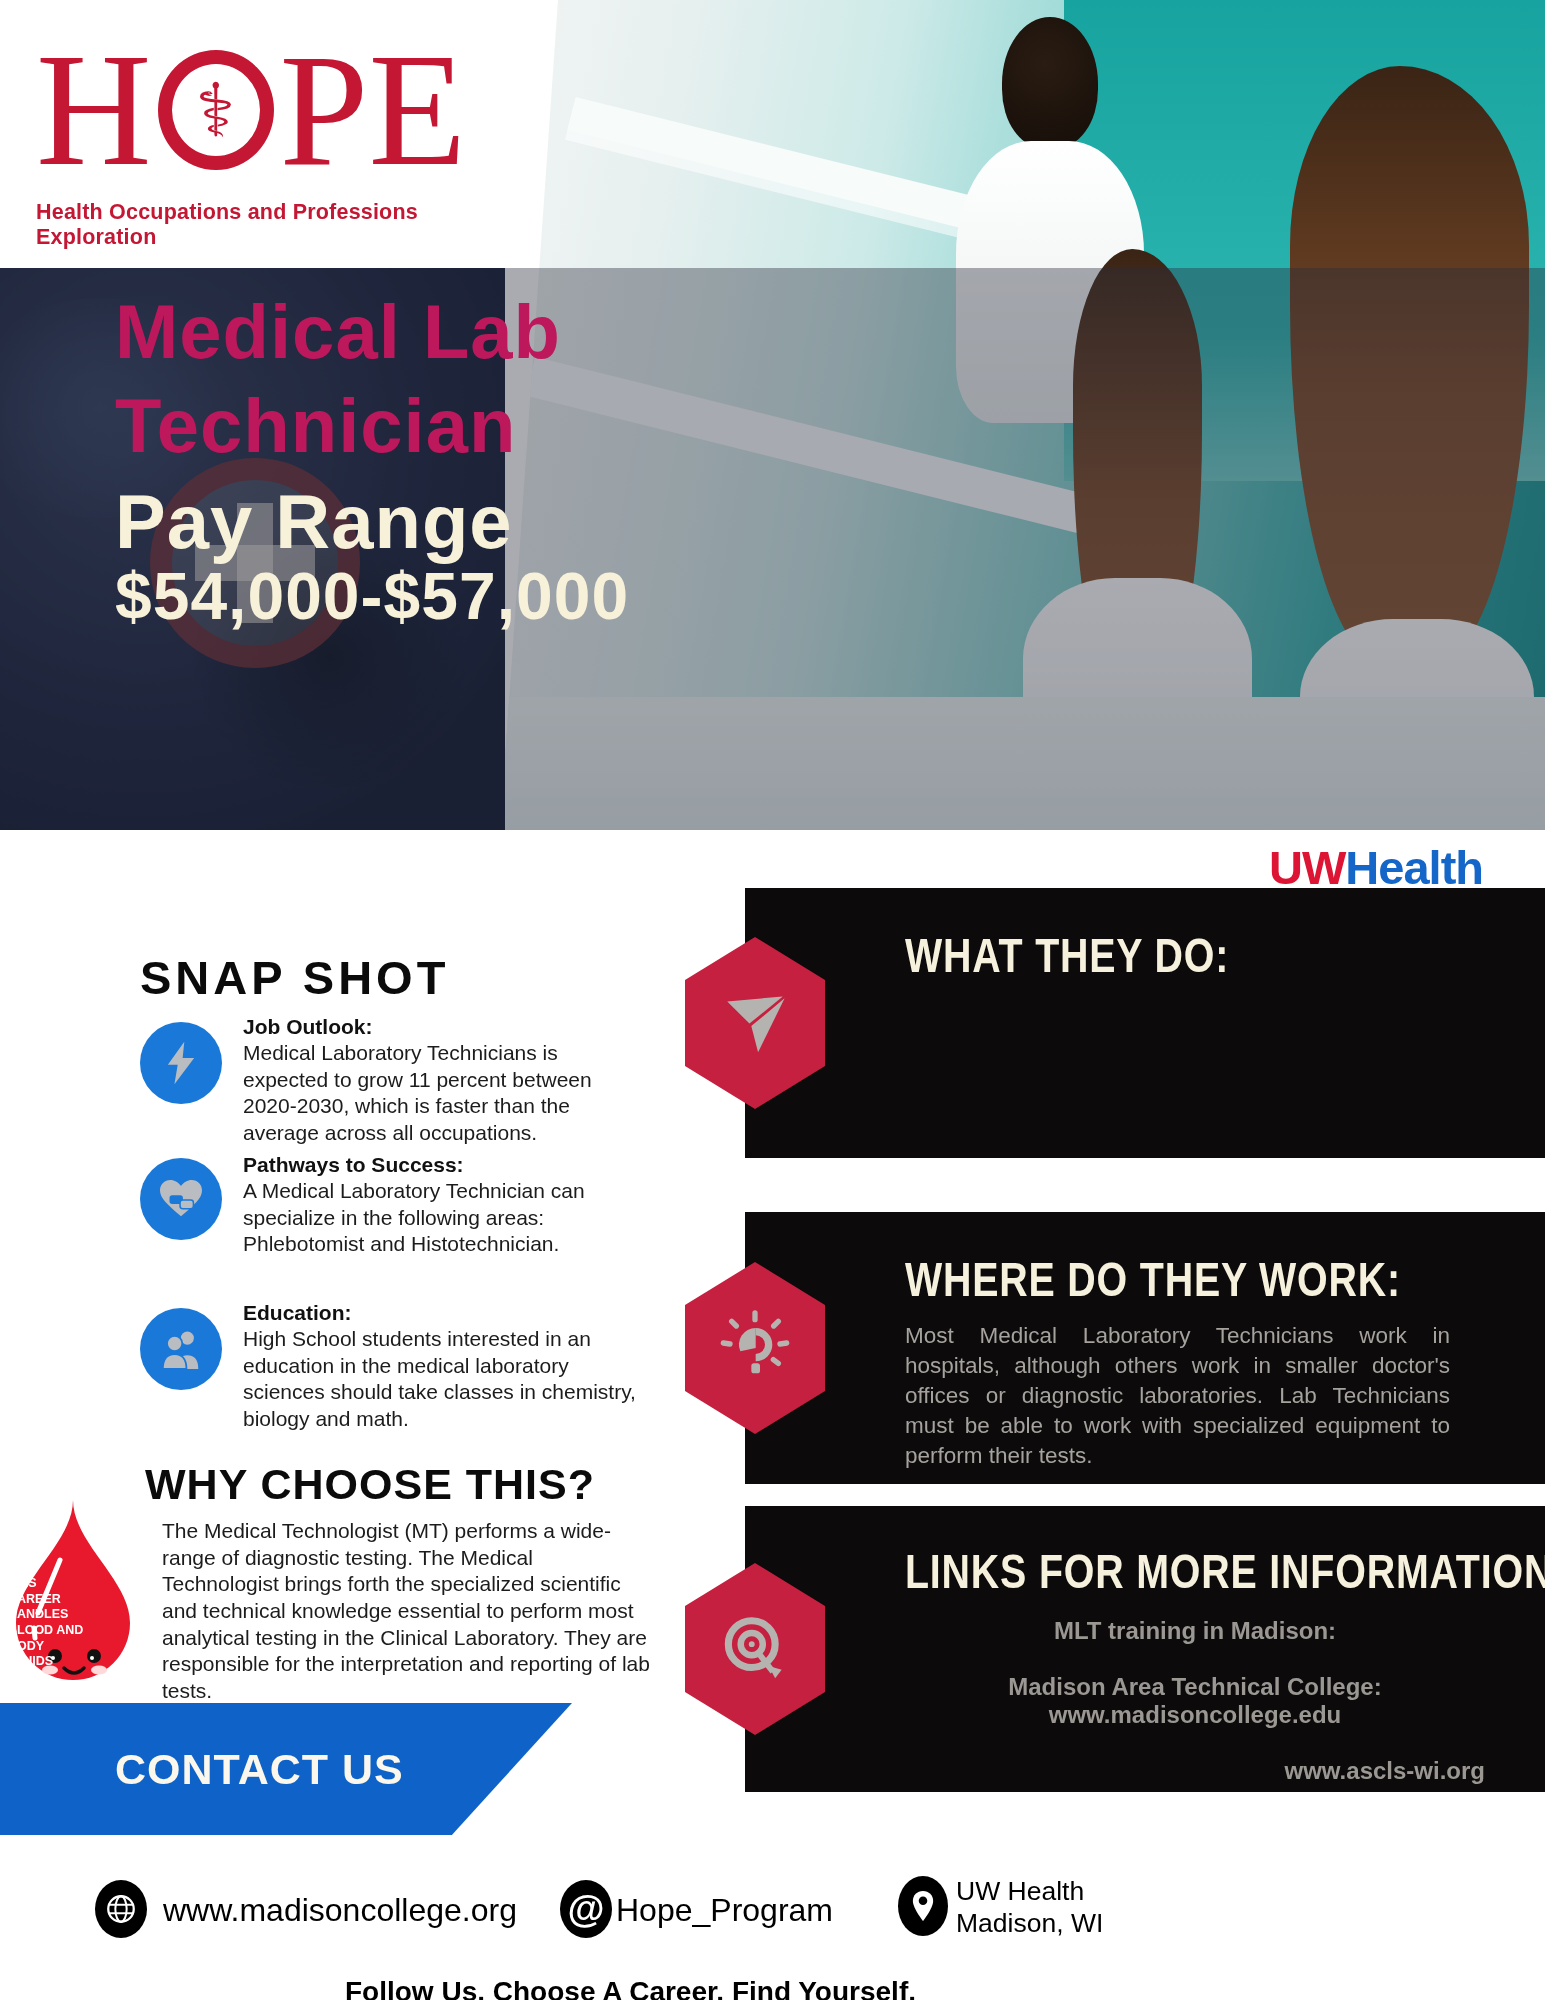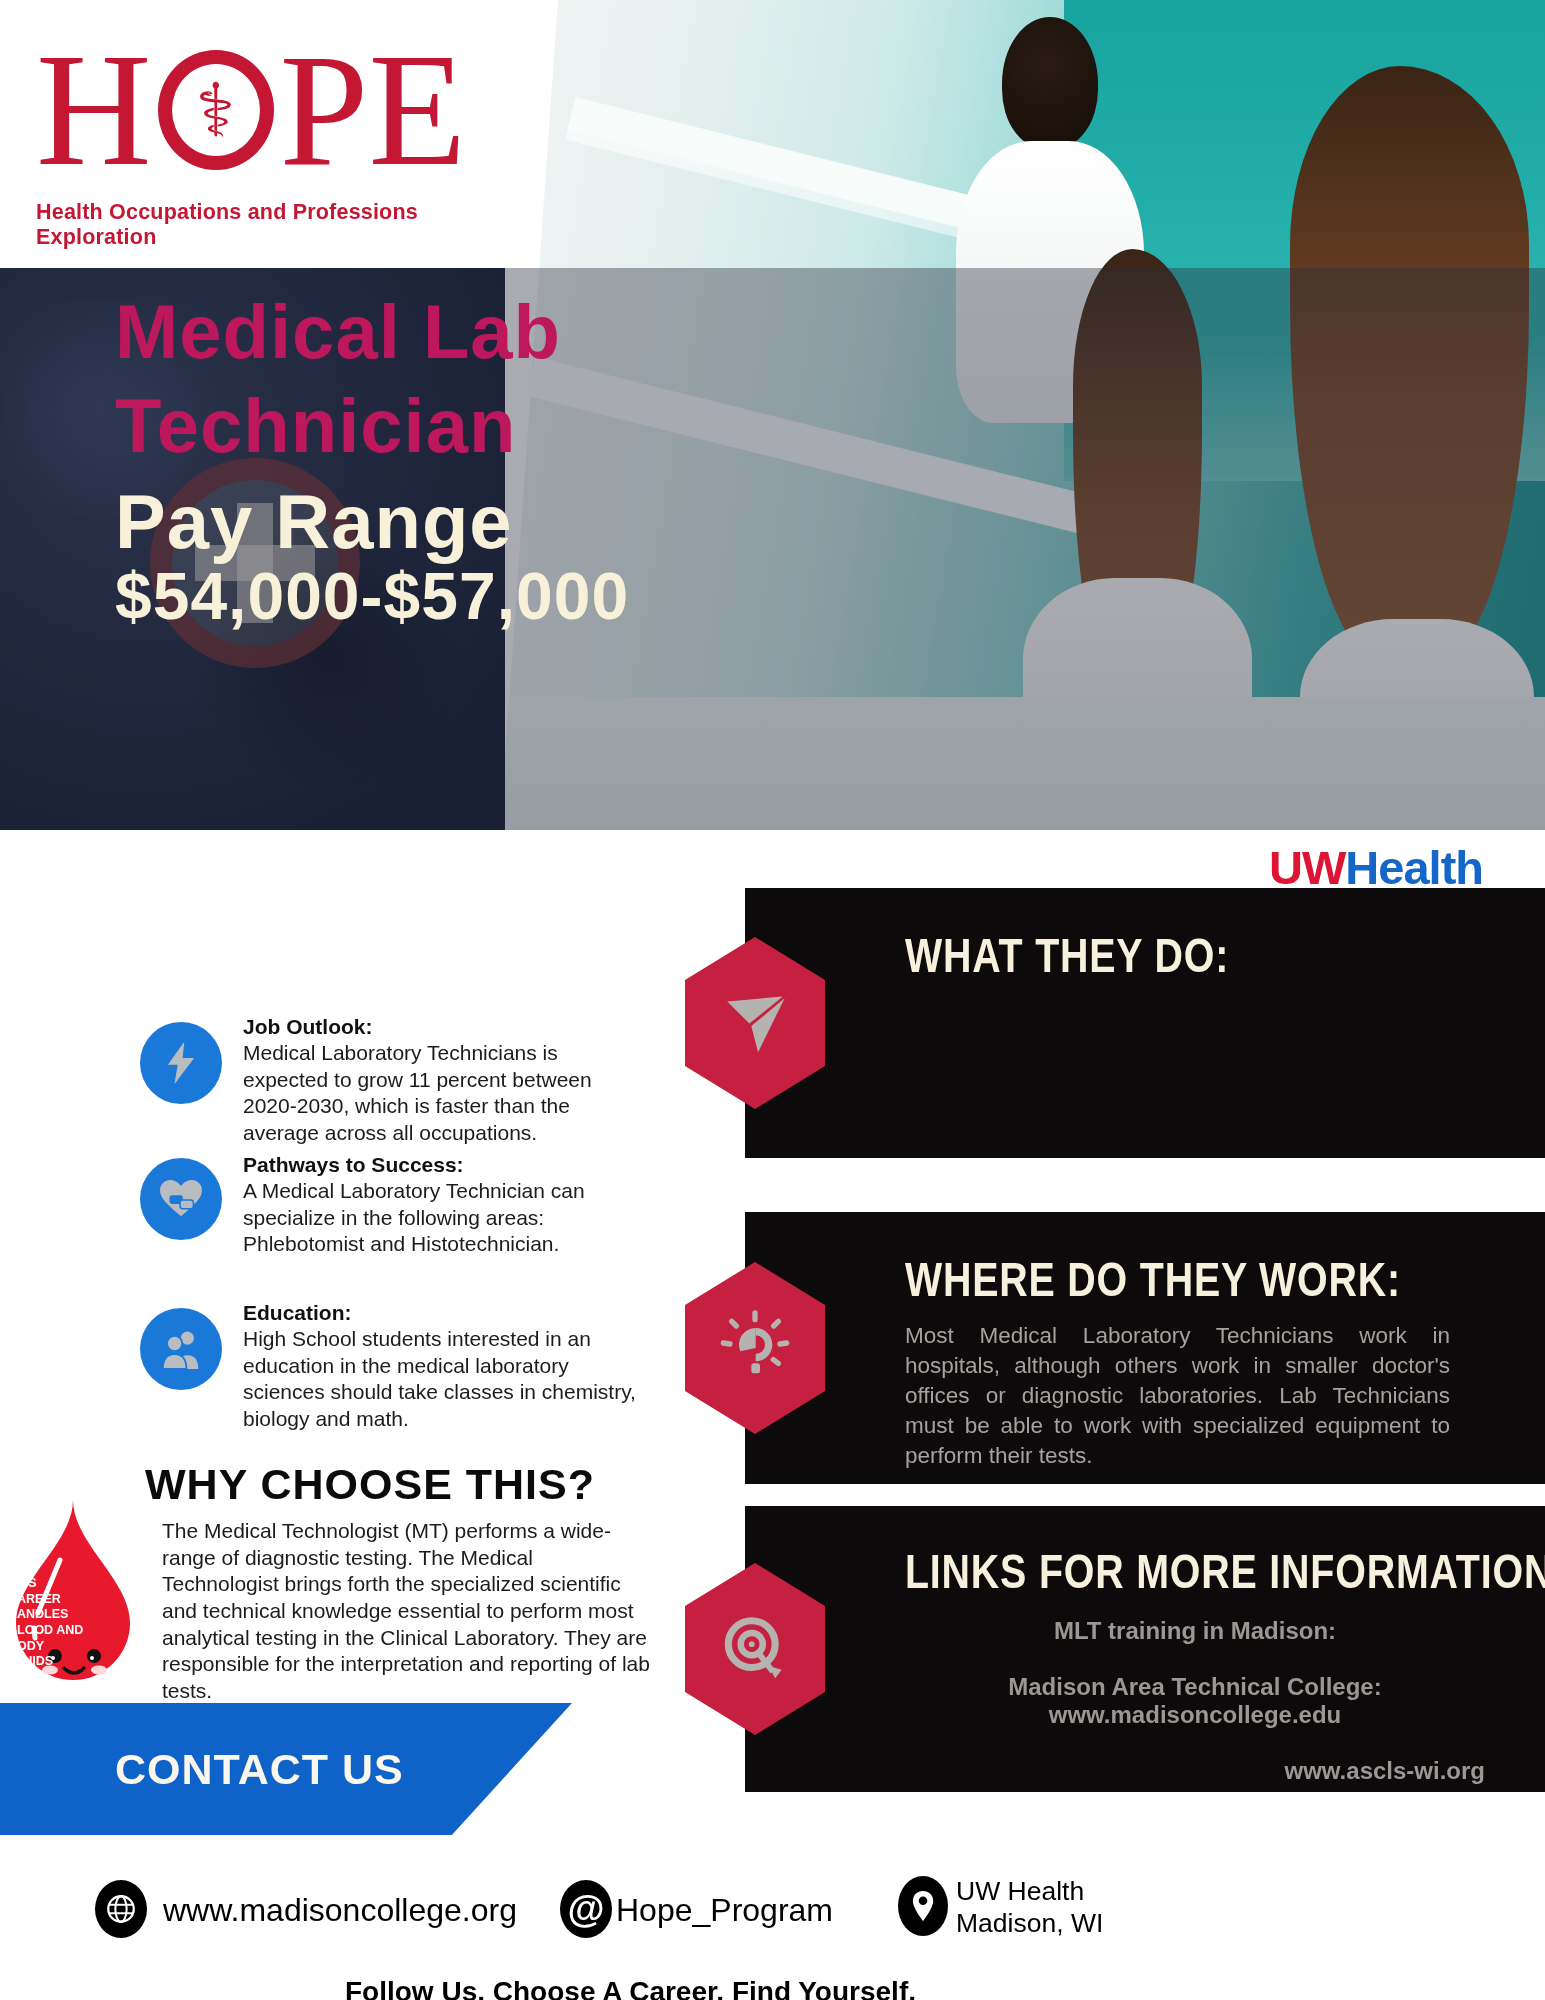--- a/index.html
+++ b/index.html
@@ -120,20 +120,21 @@
 
   <div class="hero-title" style="top:288px;">Medical Lab</div>
   <div class="hero-title" style="top:382px;">Technician</div>
   <div class="hero-pay" style="top:478px;font-size:76px;">Pay Range</div>
   <div class="hero-pay" style="top:558px;font-size:66px;">$54,000-$57,000</div>
 
   <div class="uw-logo">
     <span class="uw">UW</span><span class="health">Health</span>
   </div>
 
+  <div class="h-black" style="left:140px;top:950px;font-size:47px;letter-spacing:4px;">SNAP SHOT</div>
 
   <div class="blue-circle" style="left:140px;top:1022px;">
     <svg width="40" height="46" viewBox="0 0 24 28">
         <polygon points="14,1 4,15 10,15 8,27 20,11 13,11" fill="#b9bcc0"></polygon>
       </svg>
   </div>
   <div class="item-text" style="left:243px;top:1014px;">
     <b>Job Outlook:</b>
     <span>Medical Laboratory Technicians is expected to grow 11 percent between 2020-2030, which is faster than the average across all occupations.</span>
   </div>

